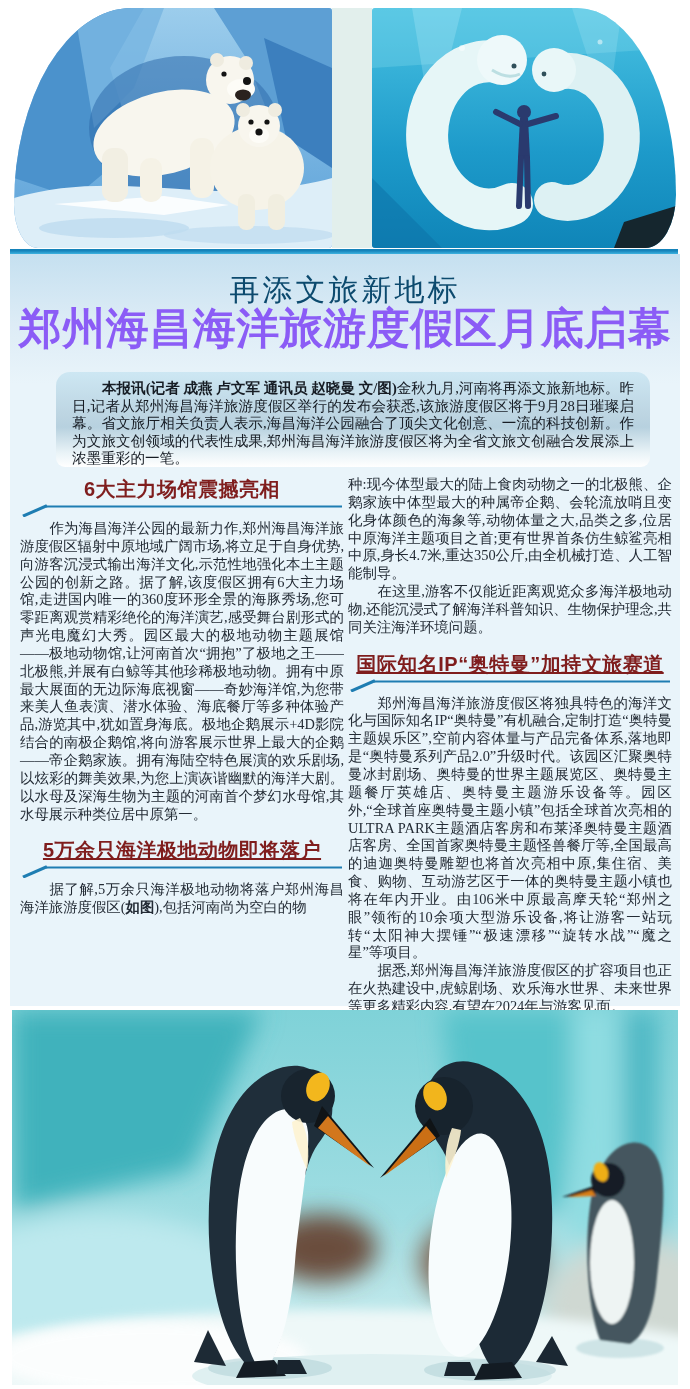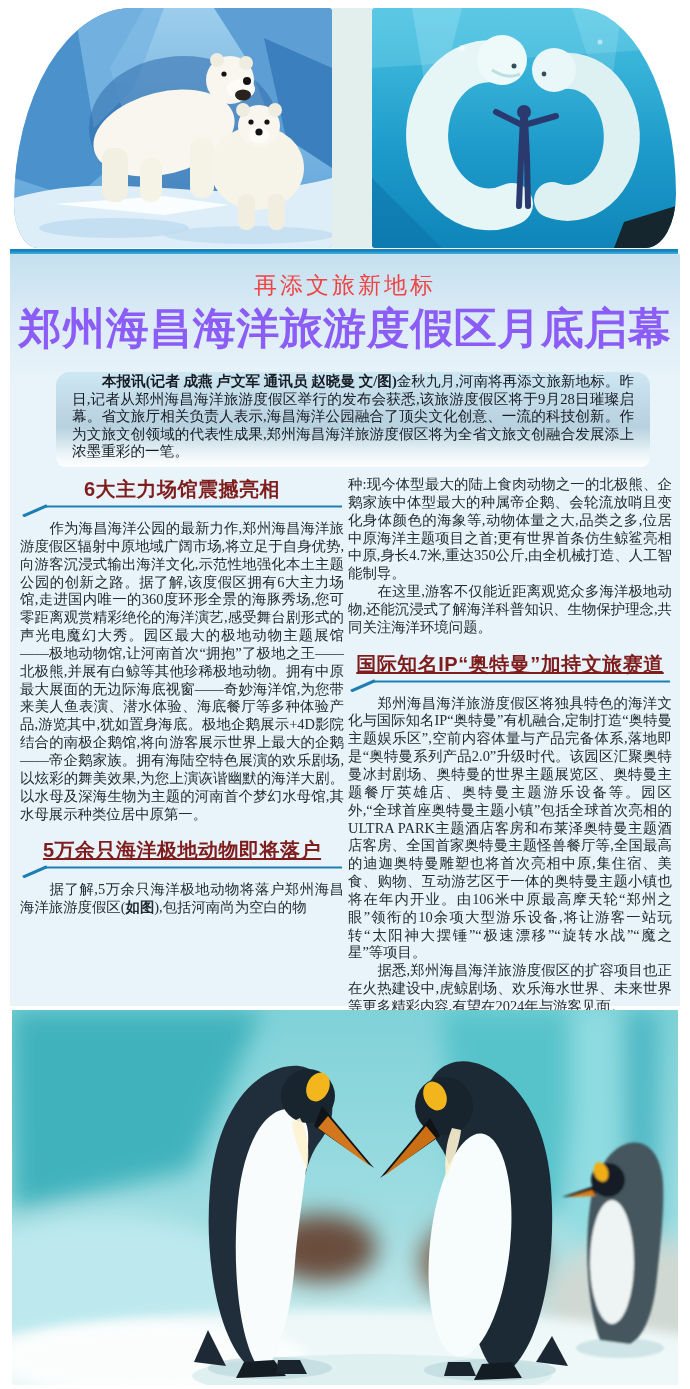--- a/index.html
+++ b/index.html
@@ -15,29 +15,29 @@
   .photo-right{left:372px;top:8px;width:304px;height:240px;
       border-radius:4px 130px 40px 4px / 4px 245px 70px 4px;}
 
   .rule-bar{position:absolute;left:10px;top:249px;width:668px;height:5px;
       background:linear-gradient(180deg,#1583ba 0%,#1583ba 35%,#3db2e0 100%);}
 
   
   .body-bg{position:absolute;left:10px;top:254px;width:670px;height:752px;
       background:linear-gradient(180deg,#c5e0f0 0px,#ddecf6 70px,#e9f4fa 130px,#e9f4fa 100%);}
   .kicker{position:absolute;left:0;top:270px;width:690px;text-align:center;
-      font-family:"Liberation Sans","DejaVu Sans",sans-serif;font-size:23px;font-weight:400;
-      letter-spacing:3px;color:#ef4444;}
+      font-family:"Liberation Sans","DejaVu Sans",sans-serif;font-size:30px;font-weight:400;
+      letter-spacing:3px;color:#0c4a6e;}
   .headline{position:absolute;left:0;top:300px;width:690px;margin:0;text-align:center;
       font-family:"Liberation Sans","DejaVu Sans",sans-serif;font-size:43px;font-weight:700;
       letter-spacing:0.5px;color:#8b5cf6;}
 
   
   .lead-box{position:absolute;left:56px;top:372px;width:594px;height:95px;box-sizing:border-box;
-      padding:1px 16px 0 16px;border-radius:14px 14px 9px 9px;
+      padding:8px 16px 0 16px;border-radius:14px 14px 9px 9px;
       background:linear-gradient(180deg,#cde7f3 0%,#bdd5e2 45%,#b7d1df 58%,#e9f3f7 85%,#ffffff 100%);}
   .lead-text{margin:0;font-size:14.6px;line-height:17.6px;text-align:justify;
       text-indent:2.05em;color:#161c24;}
   .lead-text b{font-weight:700;}
 
   
   .col{position:absolute;top:476px;width:324px;color:#232b35;}
   .col-left{left:20px;}
   .col-right{left:348px;}
   .col h2{margin:0;font-family:"Liberation Sans","DejaVu Sans",sans-serif;

